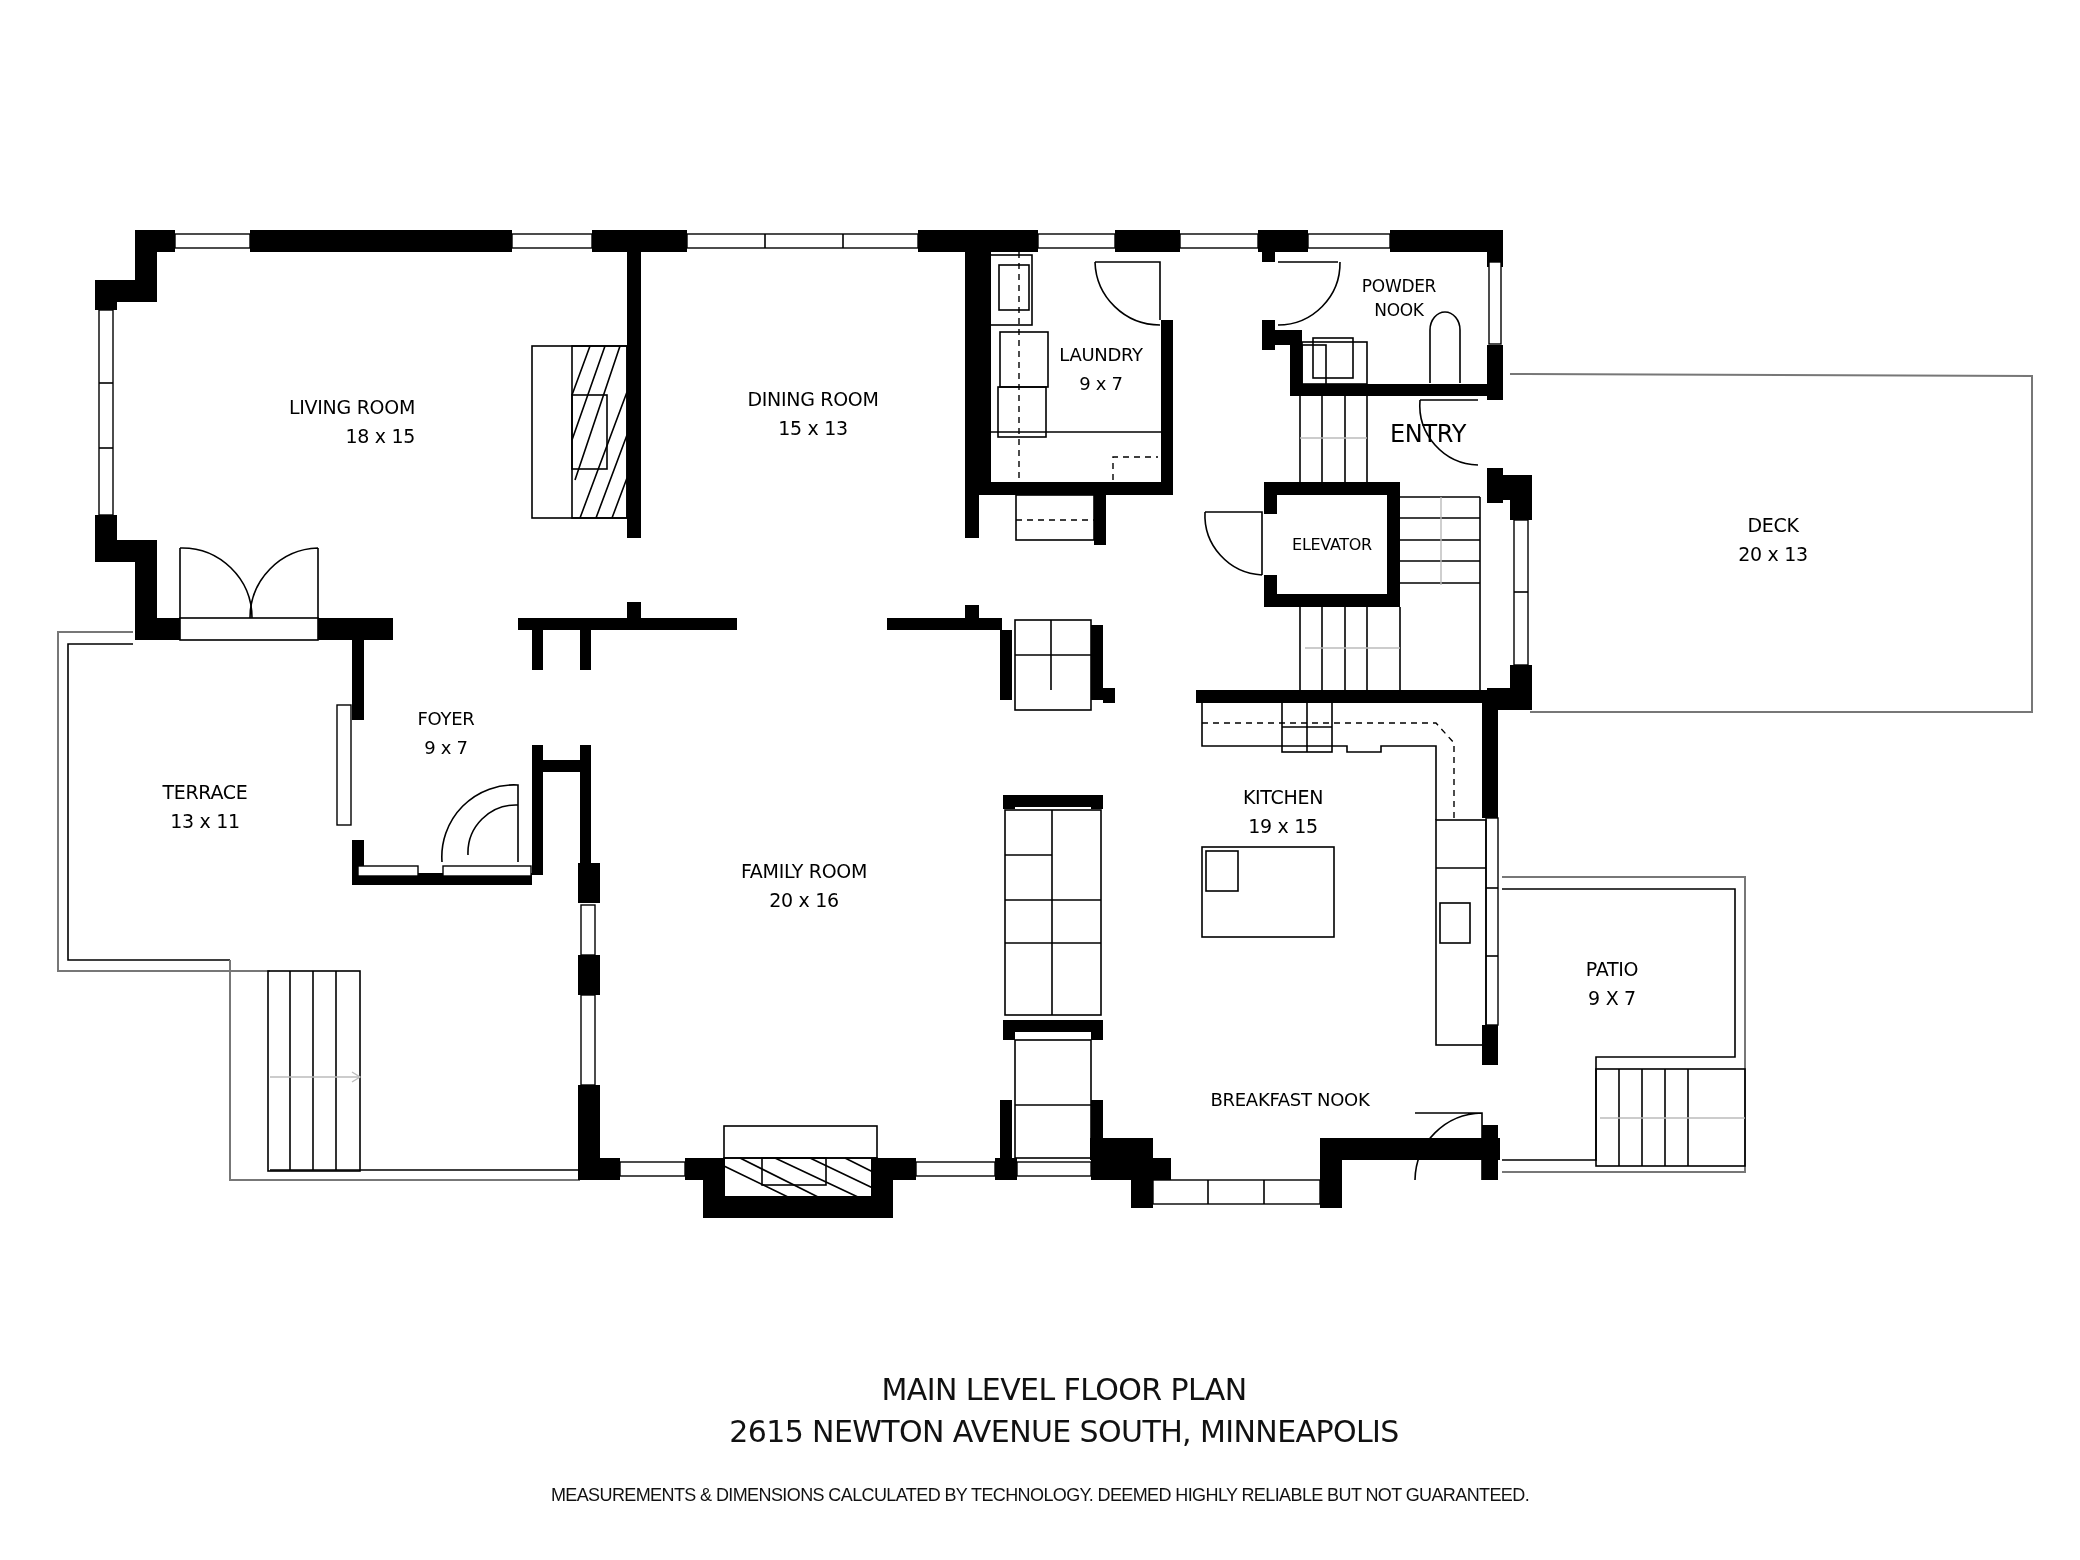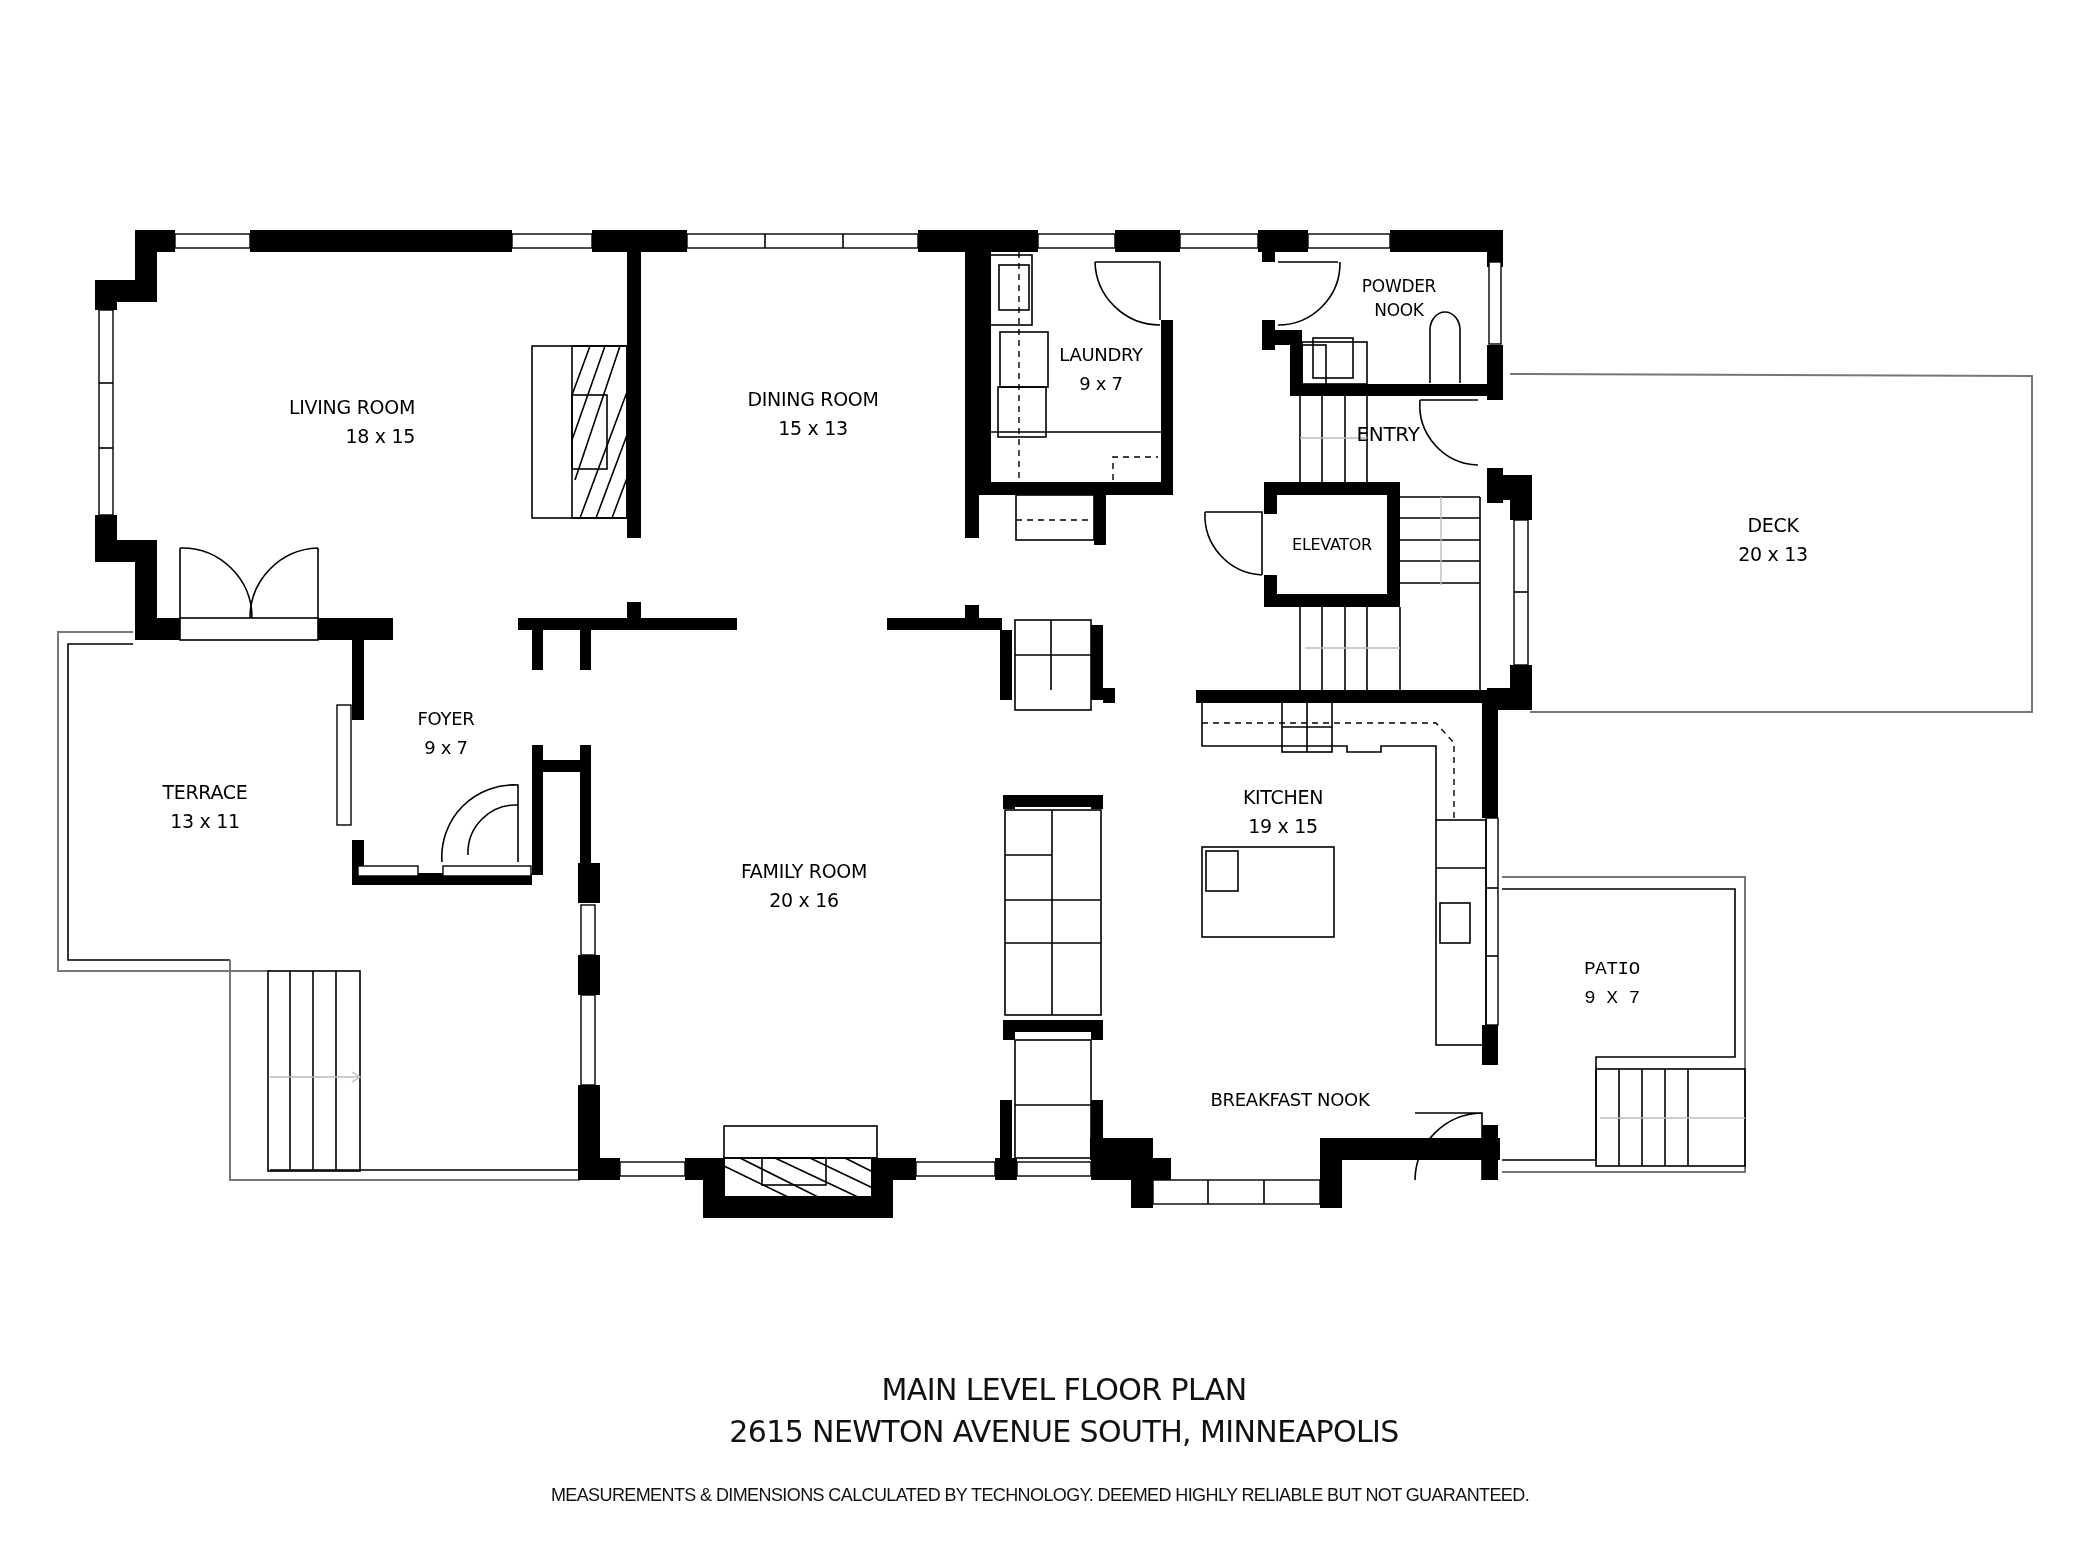--- a/index.html
+++ b/index.html
@@ -283,21 +283,21 @@
   <span class="dim">15 x 13</span>
 </div>
 <div class="room-label" style="left:1101px; top:340px; font-size:18px;">
   <span>LAUNDRY</span>
   <span class="dim">9 x 7</span>
 </div>
 <div class="room-label" style="left:1399px; top:274px; font-size:17px; line-height:24px;">
   <span>POWDER</span>
   <span class="dim">NOOK</span>
 </div>
-<div class="room-label" style="left:1388px; top:420px; font-size:20px;">
+<div class="room-label" style="left:1428px; top:420px; font-size:24px;">
   <span>ENTRY</span>
 </div>
 <div class="room-label" style="left:1332px; top:530px; font-size:16px;">
   <span>ELEVATOR</span>
 </div>
 <div class="room-label" style="left:1773px; top:511px;">
   <span>DECK</span>
   <span class="dim">20 x 13</span>
 </div>
 <div class="room-label" style="left:446px; top:704px; font-size:18px;">
@@ -312,20 +312,20 @@
   <span>FAMILY ROOM</span>
   <span class="dim">20  x 16</span>
 </div>
 <div class="room-label" style="left:1283px; top:783px;">
   <span>KITCHEN</span>
   <span class="dim">19 x 15</span>
 </div>
 <div class="room-label" style="left:1290px; top:1085px; font-size:18px;">
   <span>BREAKFAST NOOK</span>
 </div>
-<div class="room-label" style="left:1612px; top:955px;font-family:Liberation Mono, monospace;">
+<div class="room-label" style="left:1612px; top:955px;">
   <span>PATIO</span>
   <span class="dim">9 X 7</span>
 </div>
 
 <div class="footer-title" style="top:1372px;">MAIN LEVEL FLOOR PLAN</div>
 <div class="footer-title" style="top:1414px;">2615 NEWTON AVENUE SOUTH, MINNEAPOLIS</div>
 <div class="footer-note" style="top:1485px;">MEASUREMENTS &amp; DIMENSIONS CALCULATED BY TECHNOLOGY. DEEMED HIGHLY RELIABLE BUT NOT GUARANTEED.</div>
 
 </body></html>

